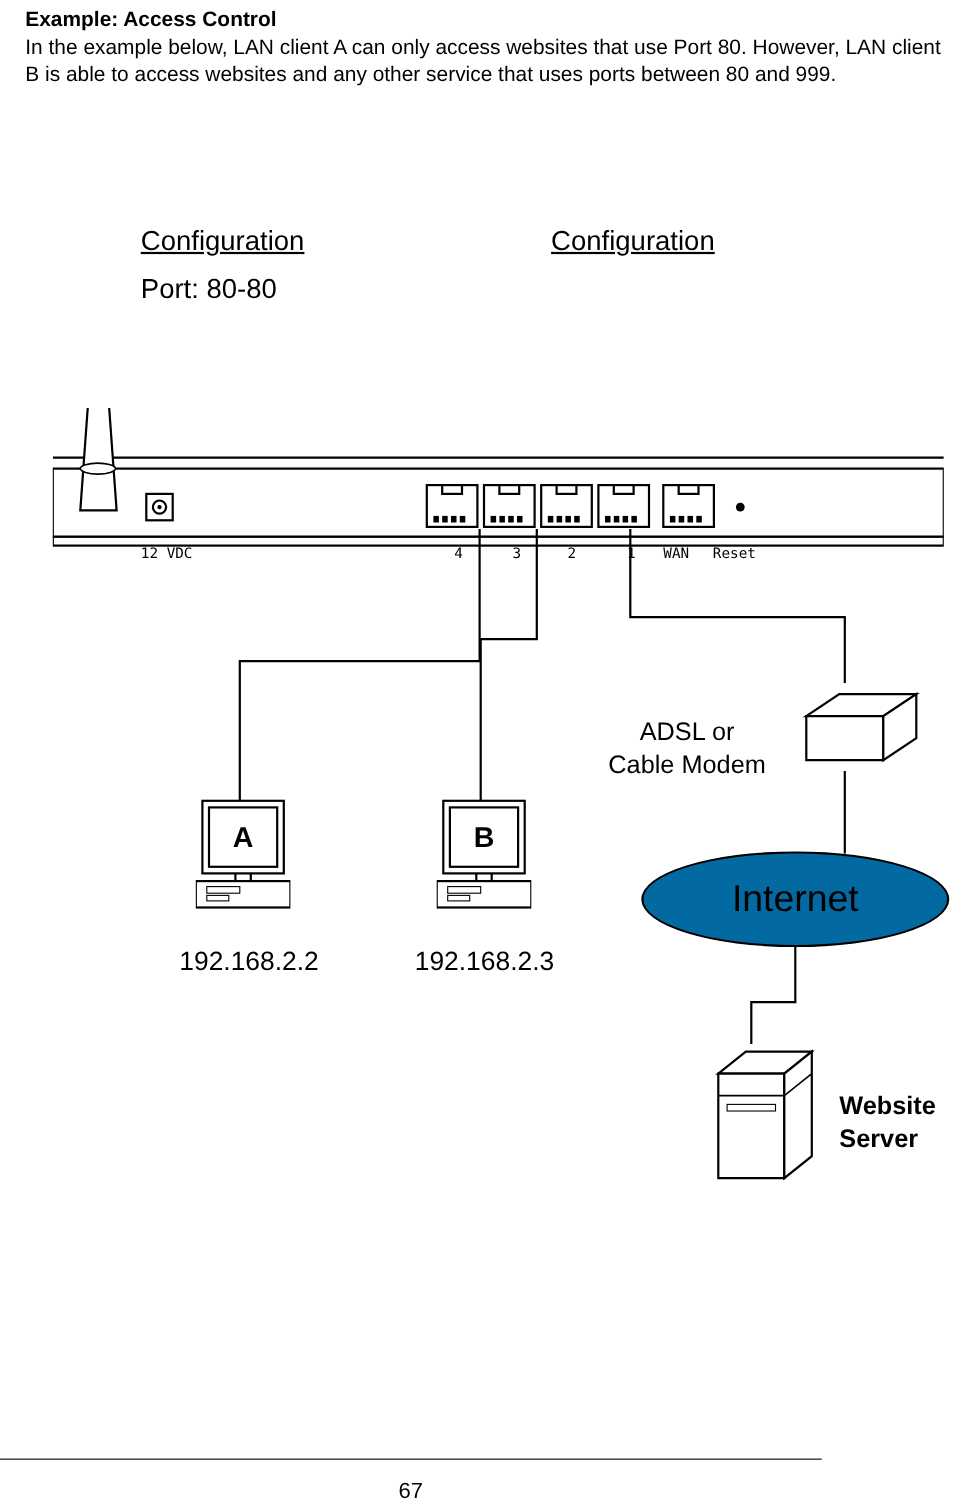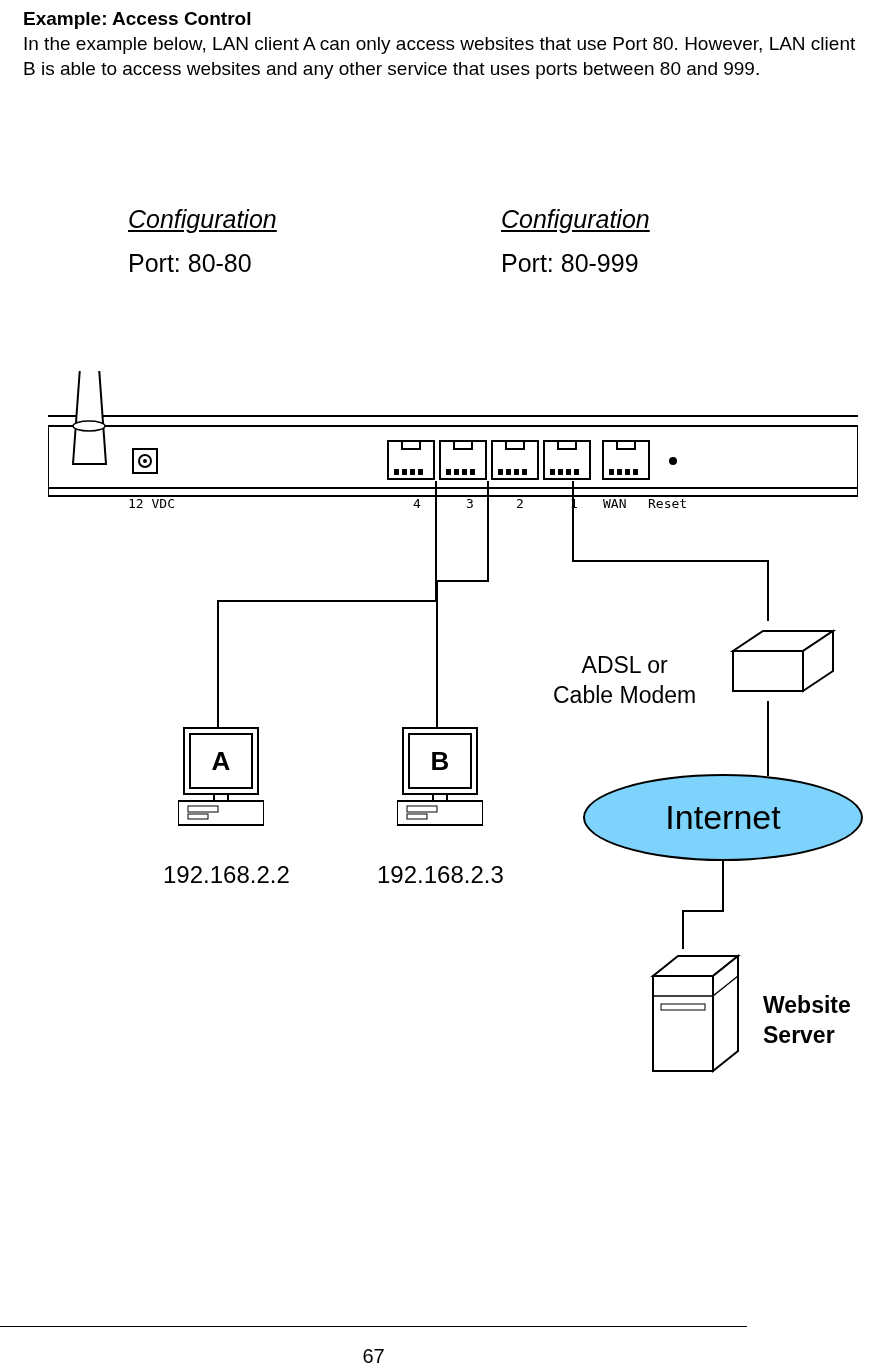--- a/index.html
+++ b/index.html
@@ -31,21 +31,20 @@
       position: relative;
       width: 860px;
       height: 1000px;
     }
     .config-block {
       position: absolute;
       font-size: 25px;
       line-height: 1.5;
     }
     .config-block .config-label {
-      font-style: italic;
       text-decoration: underline;
       margin-bottom: 6px;
       display: block;
     }
     .config-block .config-ip,
     .config-block .config-port {
       display: block;
     }
     .config-a {
       left: 105px;
@@ -133,21 +132,21 @@
       left: 560px;
       top: 653px;
       width: 280px;
       height: 87px;
       border: 2.5px solid black;
       border-radius: 50%;
       display: flex;
       align-items: center;
       justify-content: center;
       font-size: 34px;
-      background: #7dd3fc;
+      background: #0369a1;
     }
     .server-box {
       position: absolute;
       left: 620px;
       top: 825px;
     }
     .server-label {
       position: absolute;
       left: 740px;
       top: 870px;
@@ -179,21 +178,20 @@
   <div class="example-desc">In the example below, LAN client A can only access websites that use Port 80. However, LAN client B is able to access websites and any other service that uses ports between 80 and 999.</div>
 
   <div class="diagram-container">
 
     <div class="config-block config-a">
       <span class="config-label">Configuration</span>
       <span class="config-port">Port: 80-80</span>
     </div>
     <div class="config-block config-b">
       <span class="config-label">Configuration</span>
-      <span class="config-port">Port: 80-999</span>
     </div>
 
     <svg class="router-svg" width="810" height="130">
 
       <line x1="0" y1="45" x2="810" y2="45" stroke="black" stroke-width="2"></line>
 
       <rect x="0" y="55" width="810" height="62" fill="white" stroke="black" stroke-width="2"></rect>
       <rect x="0" y="117" width="810" height="8" fill="white" stroke="black" stroke-width="2"></rect>
 
       <path d="M 25 48 L 35 -90 L 48 -90 L 58 48 Z" fill="white" stroke="black" stroke-width="2" transform="translate(0,45)"></path>

